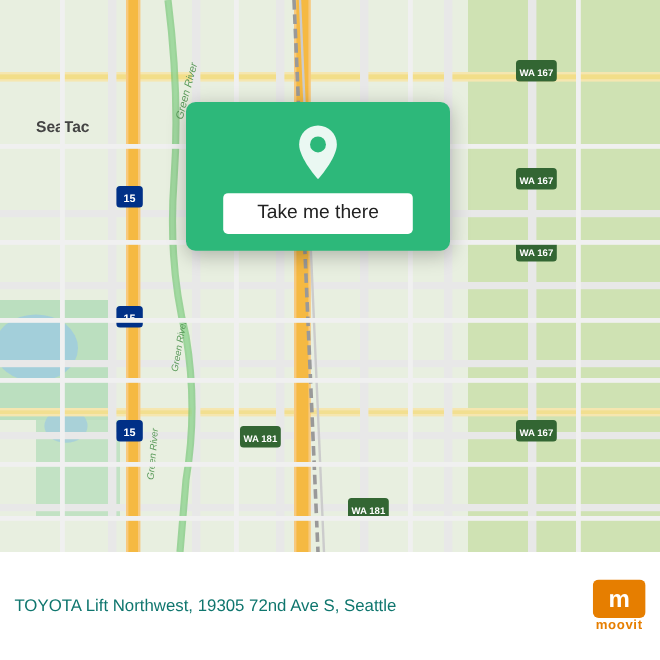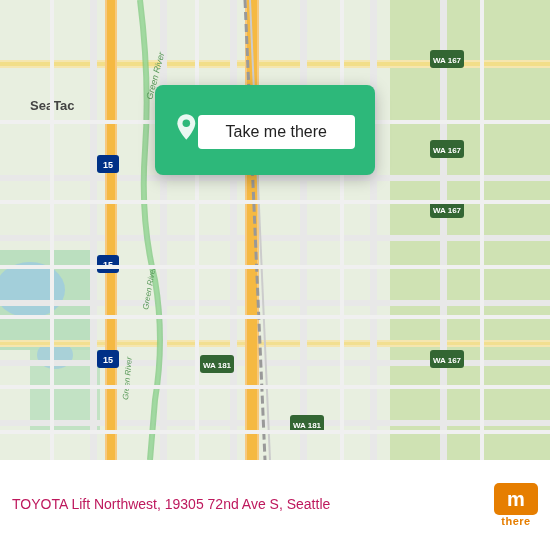--- a/index.html
+++ b/index.html
@@ -29,21 +29,21 @@
 
     
     #location-card {
       position: absolute;
       top: 85px;
       left: 155px;
       width: 220px;
       background: #2db87a;
       border-radius: 8px;
       display: flex;
-      flex-direction: row;
+      flex-direction: column;
       align-items: center;
       padding: 18px 20px 14px;
       box-shadow: 0 4px 16px rgba(0,0,0,0.25);
     }
 
     #location-pin {
       width: 48px;
       height: 48px;
       margin-bottom: 10px;
     }
@@ -76,21 +76,21 @@
       left: 0;
       background: rgba(255,255,255,0.8);
       font-size: 10px;
       color: #555;
       padding: 2px 5px;
     }
 
     #address-text {
       flex: 1;
       font-size: 14px;
-      color: #be185d;
+      color: #0f766e;
       line-height: 1.4;
     }
 
     #moovit-logo {
       display: flex;
       flex-direction: column;
       align-items: center;
       margin-left: 10px;
       flex-shrink: 0;
     }
@@ -205,15 +205,15 @@
 
 <div id="bottom-bar">
   <div id="address-text">
     <span>TOYOTA Lift Northwest, 19305 72nd Ave S, Seattle</span><br>
   </div>
   <div id="moovit-logo">
     <svg id="moovit-m" viewBox="0 0 44 32" xmlns="http://www.w3.org/2000/svg">
       <rect width="44" height="32" rx="5" fill="#e67e00"></rect>
       <text x="22" y="23" text-anchor="middle" fill="white" font-size="20" font-weight="bold" font-family="Arial">m</text>
     </svg>
-    <span id="moovit-label">there</span>
+    <span id="moovit-label">moovit</span>
   </div>
 </div>
 
 </body></html>

